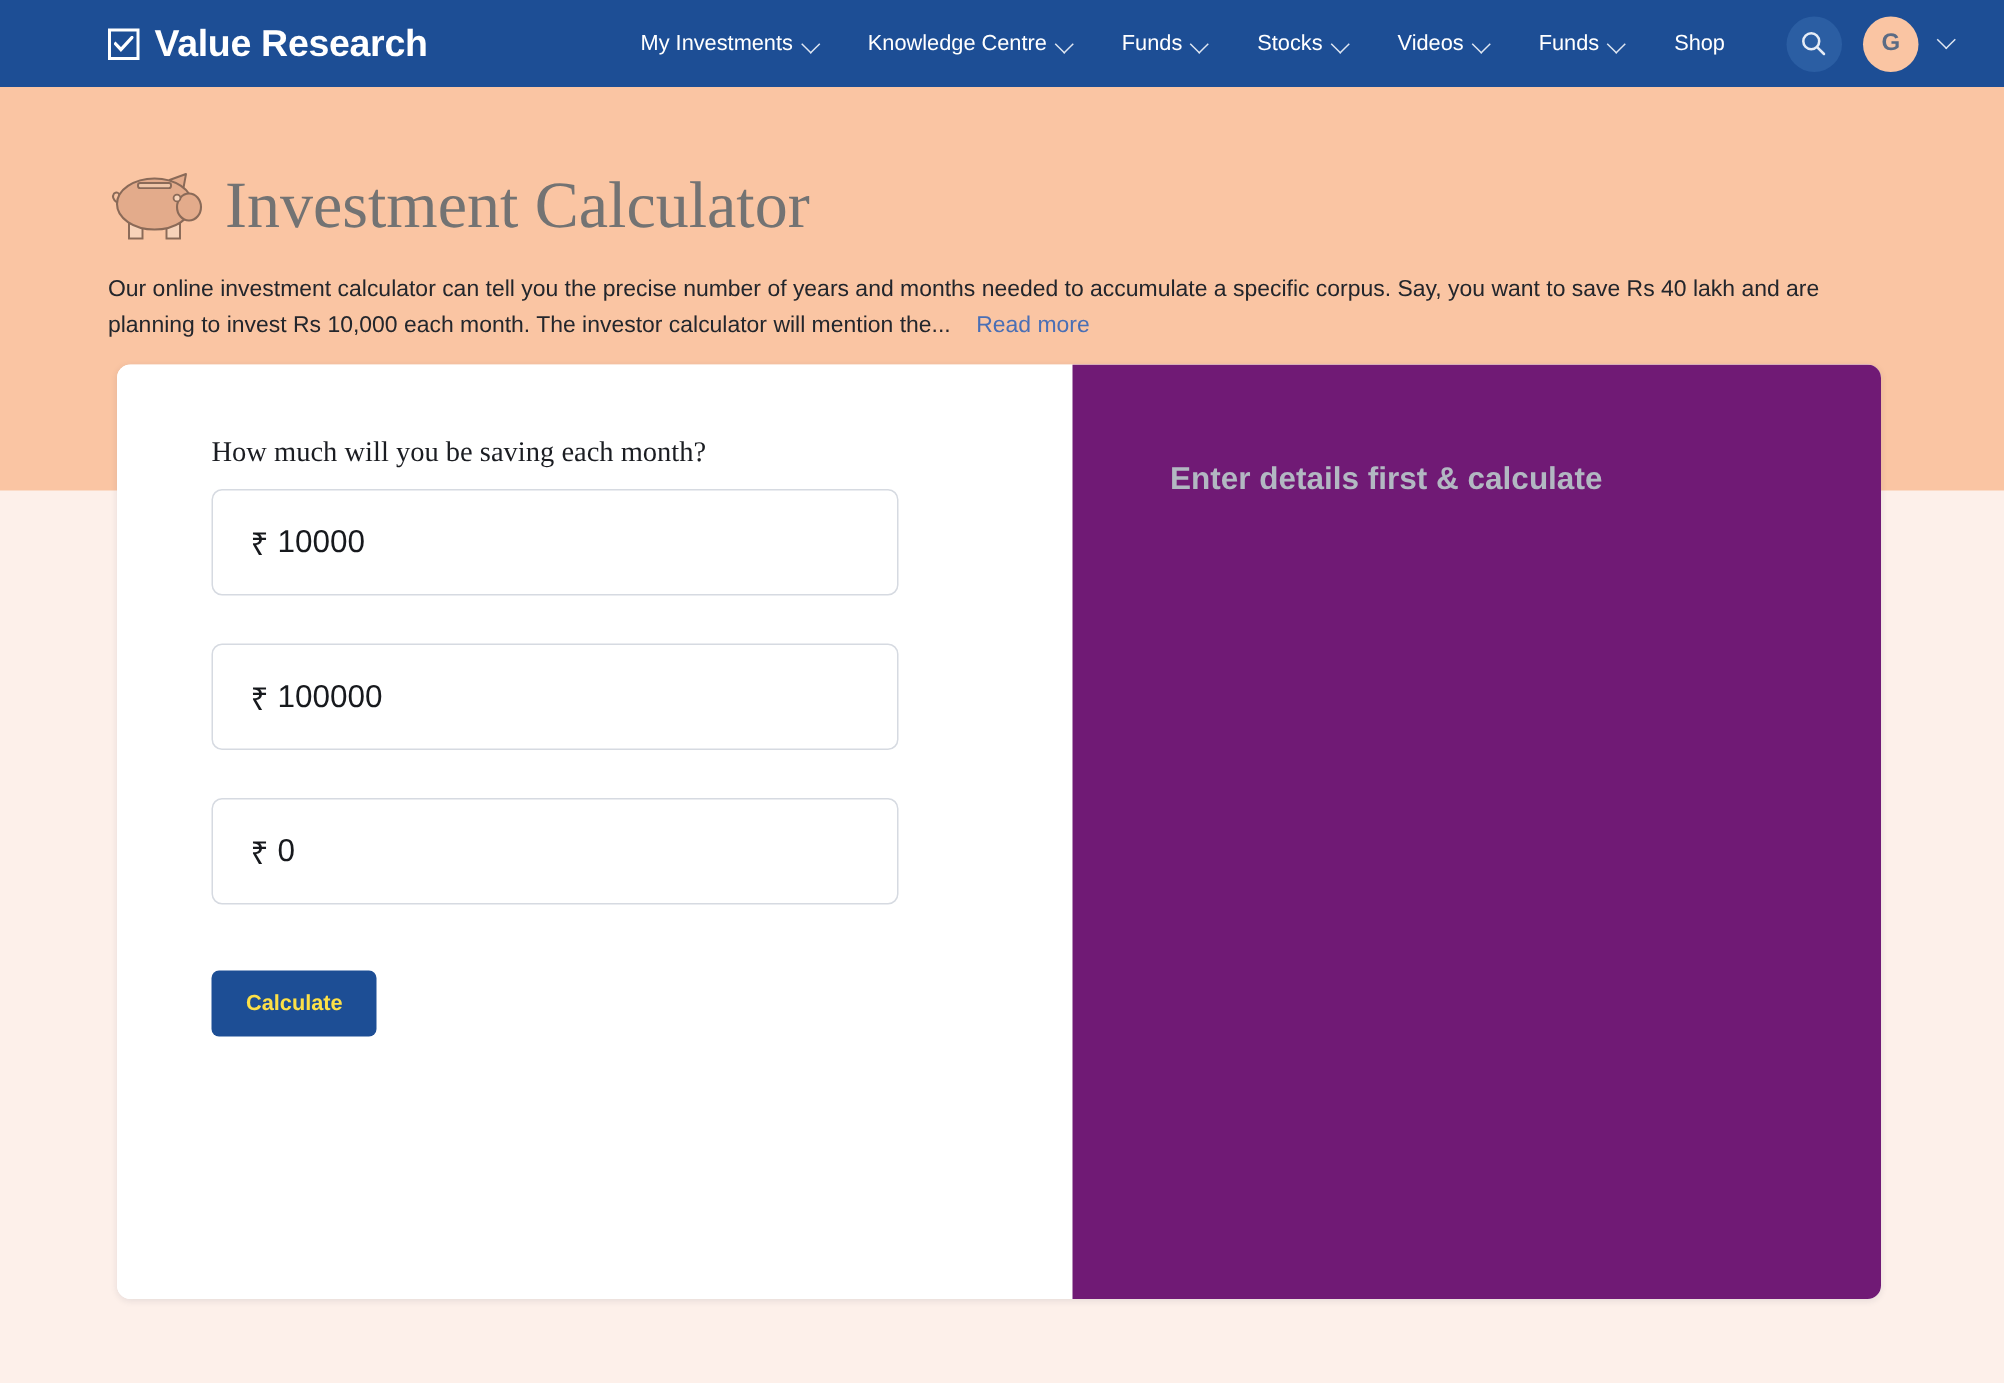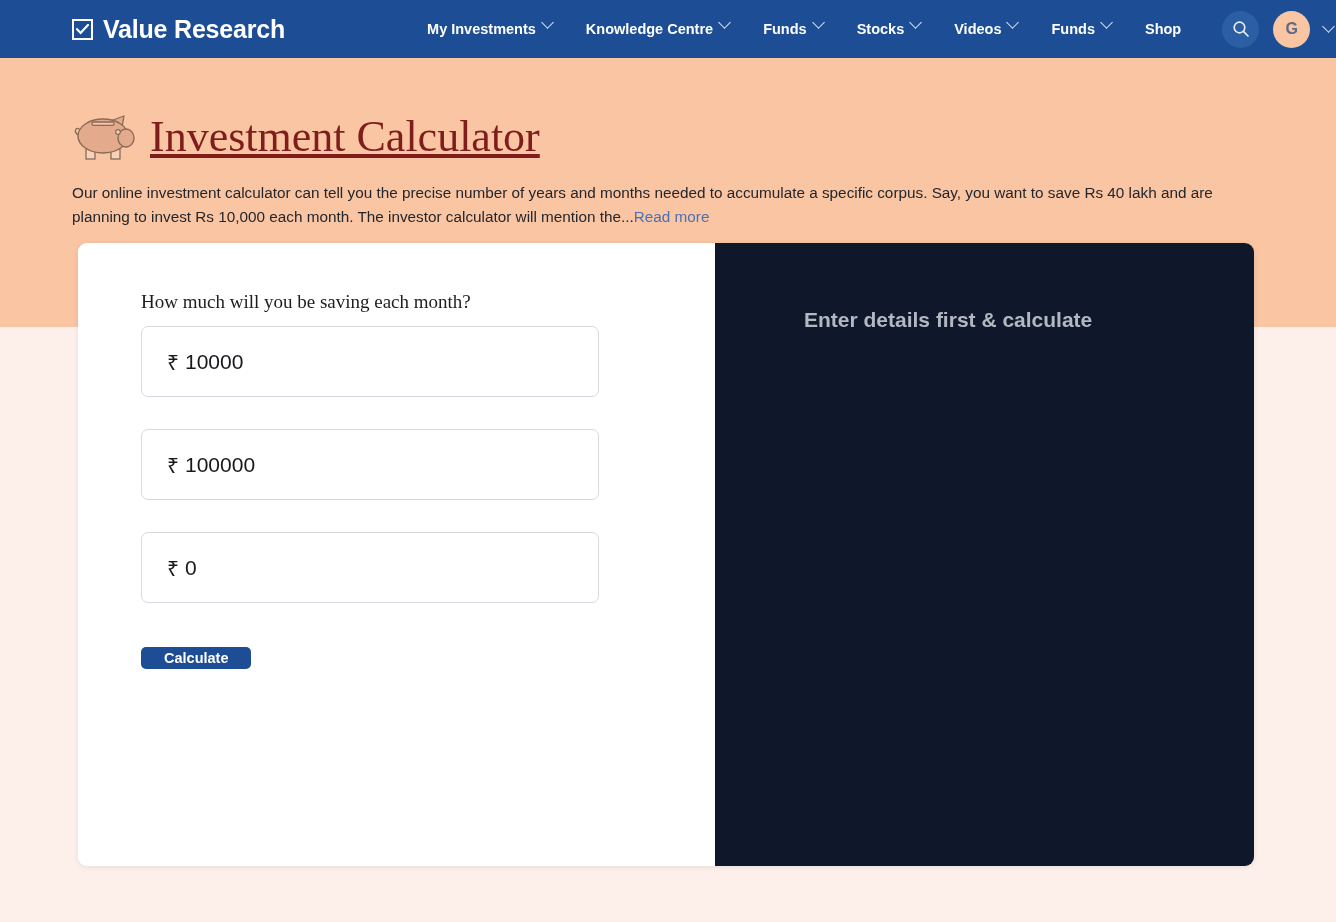--- a/index.html
+++ b/index.html
@@ -61,25 +61,25 @@
   }
 
   .nav-links {
     display: flex;
     align-items: center;
     margin-left: 101px;
     gap: 0px;
   }
   .nav-item {
     display: flex;
-    align-items: flex-start;
+    align-items: flex-end;
     gap: 7px;
     color: #ffffff;
     font-size: 14.5px;
-    font-weight: bold;
+    font-weight: normal;
     padding: 0 17px;
     cursor: pointer;
     white-space: nowrap;
   }
   .chev {
     display: inline-block;
     width: 9px; height: 9px;
     border-right: 1.8px solid #dfe6f2;
     border-bottom: 1.8px solid #dfe6f2;
     transform: translateY(-3px) rotate(45deg);
@@ -128,35 +128,34 @@
   .head-row {
     display: flex;
     align-items: center;
     gap: 12px;
   }
   .piggy { width: 66px; height: 58px; flex: none; }
   .page-title {
     font-family: "Liberation Serif", serif;
     font-size: 44px;
     font-weight: normal;
-    color: #7f1d1d;
+    color: #737373;
     line-height: 1;
     white-space: nowrap;
-    text-decoration: underline;
   }
   .page-desc {
     margin-top: 15px;
     font-size: 15.3px;
     line-height: 24px;
     color: #23262c;
     max-width: 1180px;
   }
   .read-more {
     color: #4a6fb5;
-    margin-left: 0;
+    margin-left: 17px;
     cursor: pointer;
     text-decoration: none;
   }
 
   
   .calc-card {
     position: absolute;
     top: 243px; left: 78px;
     width: 1176px;
     height: 623px;
@@ -168,22 +167,22 @@
     z-index: 10;
   }
   .calc-left {
     width: 637px;
     background: #ffffff;
     padding: 48px 0 0 63px;
     flex: none;
   }
   .calc-right {
     flex: 1;
-    background: #0f172a;
-    padding: 48px 0 0 89px;
+    background: #701a75;
+    padding: 48px 0 0 65px;
   }
   .right-placeholder {
     font-size: 21px;
     font-weight: bold;
     color: #b2b8c2;
     margin-top: 17px;
   }
 
   .field-group { margin-bottom: 32px; }
   .field-label {
@@ -203,26 +202,26 @@
     padding-left: 25px;
     font-size: 21px;
     color: #17191d;
     cursor: text;
   }
   .rupee { margin-right: 6px; }
 
   .calculate-btn {
     margin-top: 12px;
     background: #1d4e95;
-    color: #ffffff;
+    color: #fde047;
     font-size: 14.5px;
     font-weight: bold;
     border: none;
     border-radius: 5px;
-    padding: 3px 23px;
+    padding: 14px 23px;
     cursor: pointer;
     font-family: "Liberation Sans", sans-serif;
   }
 </style>
 </head>
 <body>
 
 <div class="hero-band"></div>
 
 <div class="navbar">

